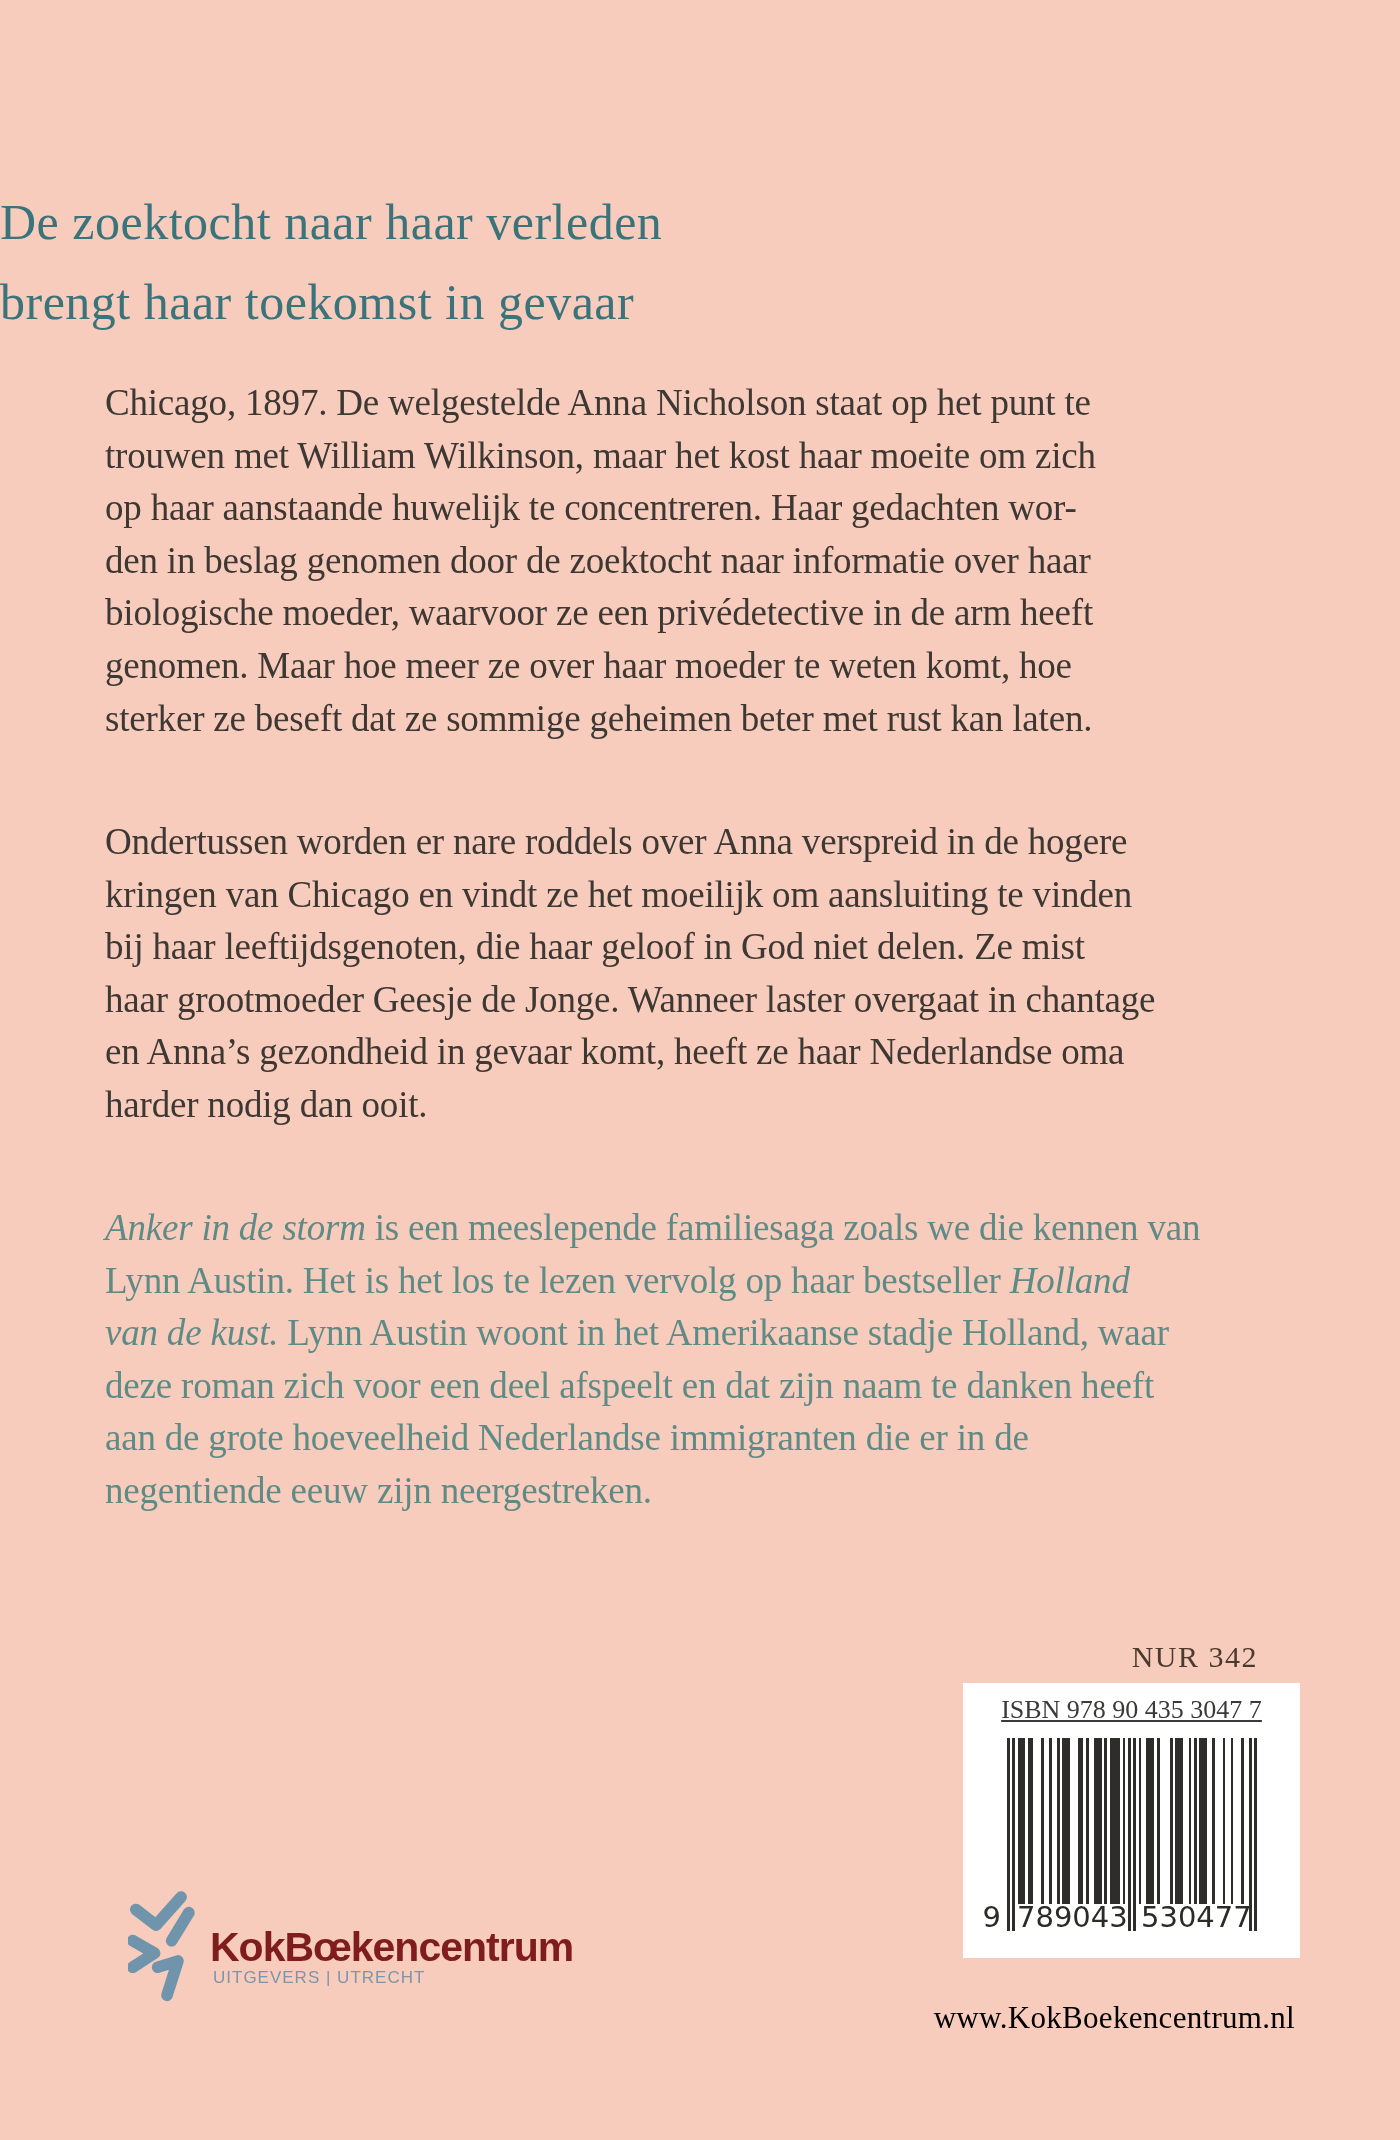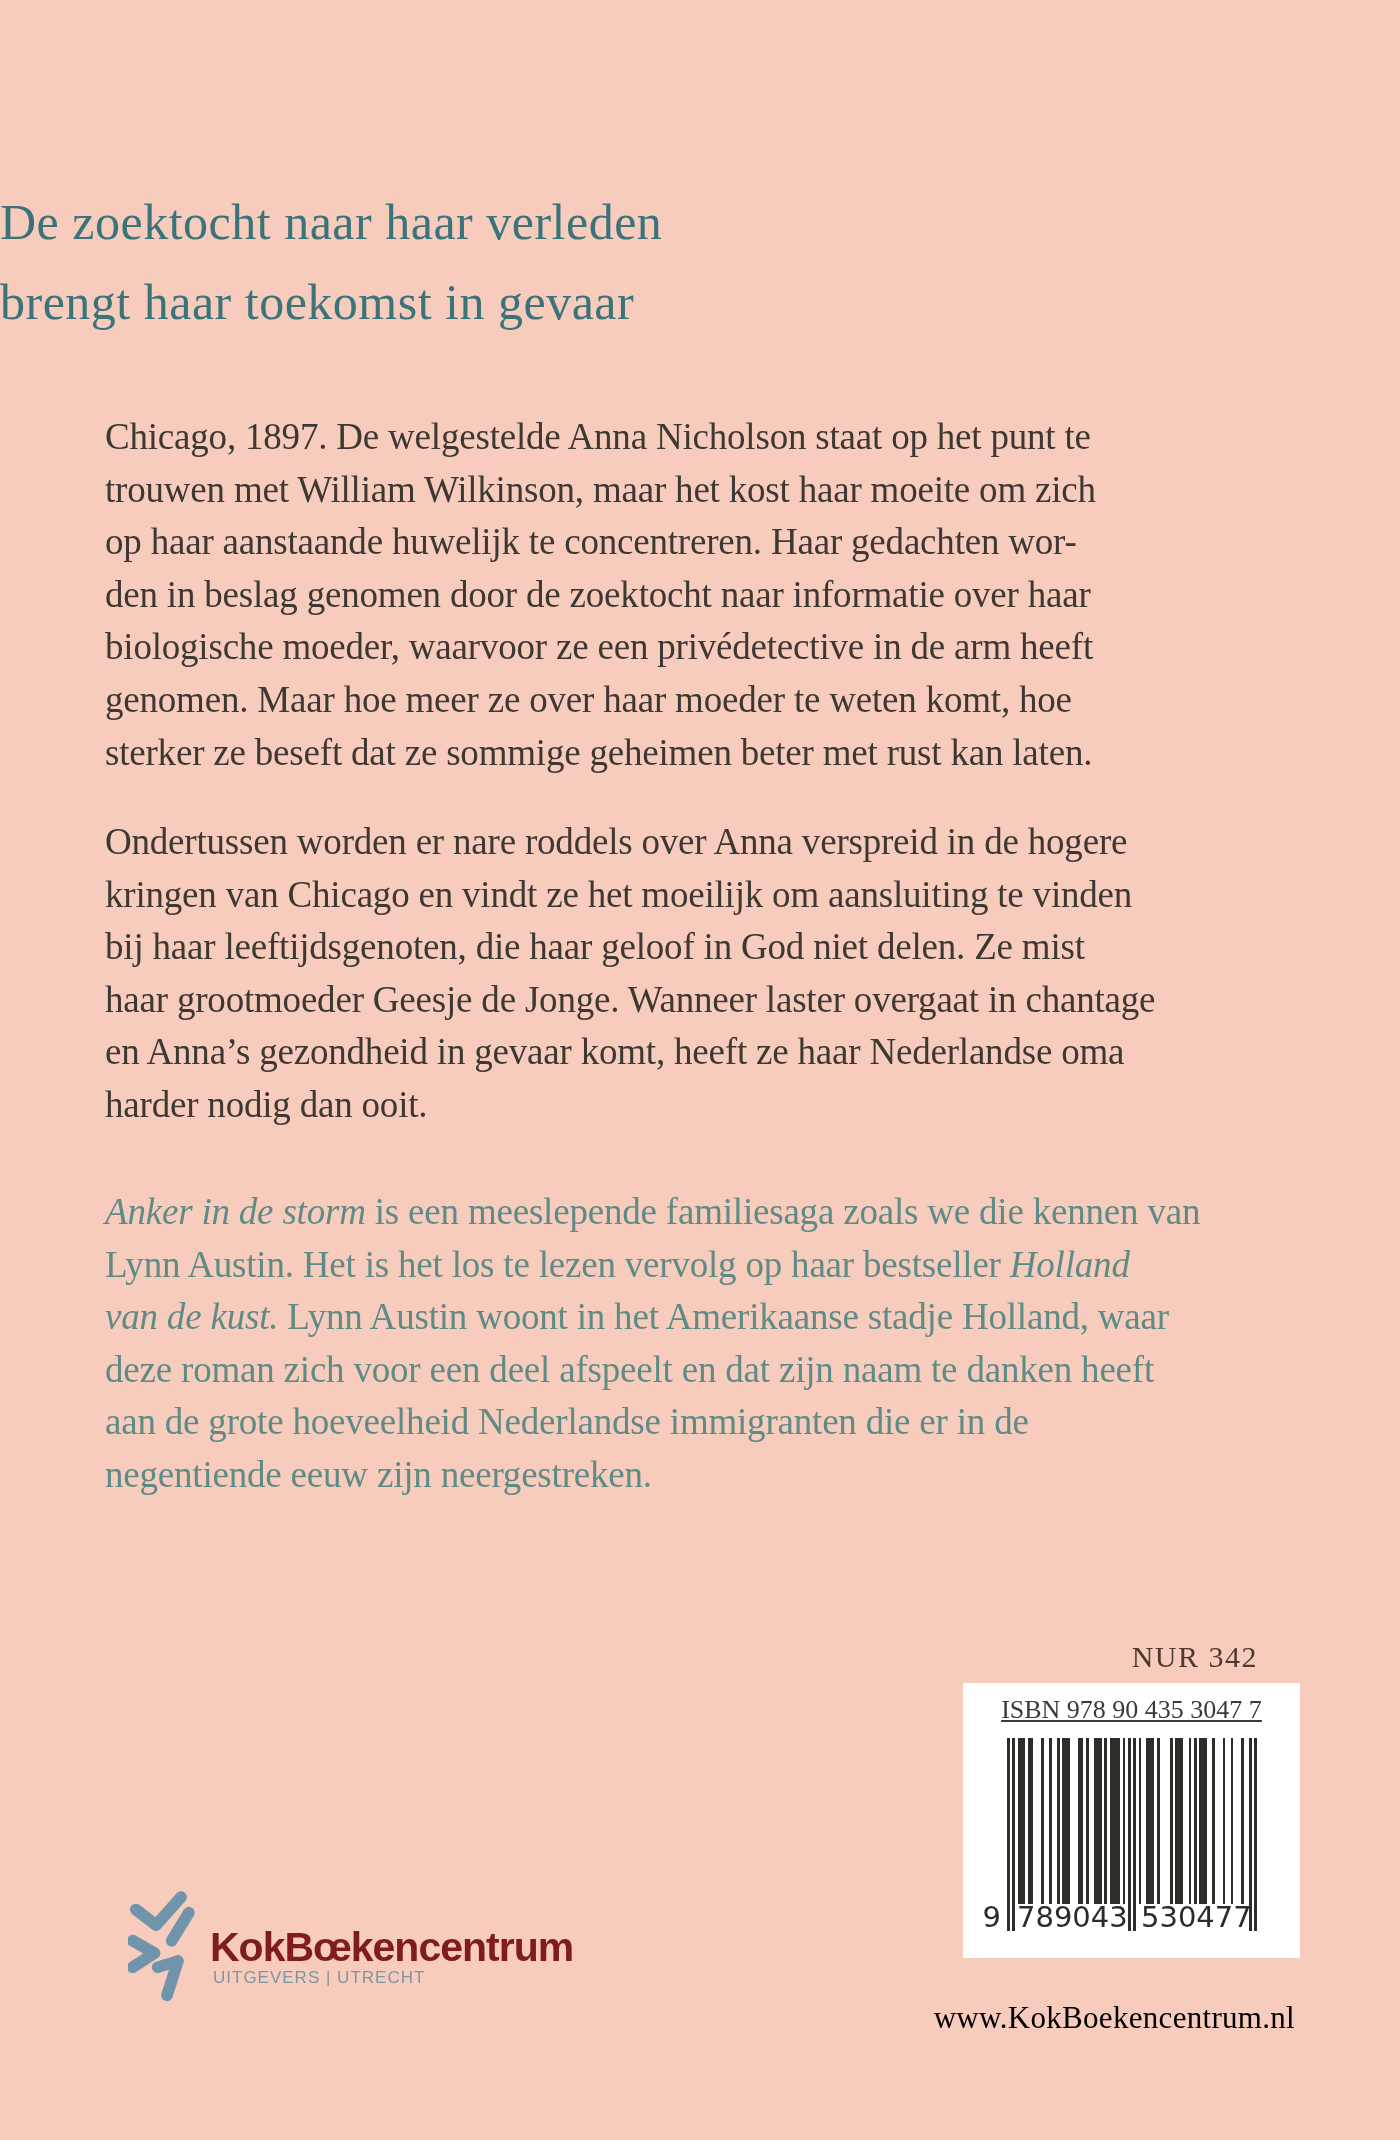--- a/index.html
+++ b/index.html
@@ -15,21 +15,21 @@
     text-align:left;
     font-size:50px;line-height:80px;letter-spacing:0.5px;
     font-weight:normal;
   }
   .para{
     position:absolute;left:105px;width:1210px;
     font-size:37px;line-height:52.6px;letter-spacing:-0.2px;
   }
   .para .line, .tagline .line{white-space:nowrap;}
   .it{font-style:italic;}
-  .p1{top:411px;}
+  .p1{top:377px;}
   .p2{top:816px;}
   .p3{top:1186px;}
   .nur{
     position:absolute;top:1640px;right:142px;
     font-size:30px;letter-spacing:1.5px;
   }
   .isbn-box{
     position:absolute;left:963px;top:1683px;width:337px;height:275px;
     background:#ffffff;
   }
@@ -84,21 +84,21 @@
       <div class="line"><span>sterker ze beseft dat ze sommige geheimen beter met rust kan laten.</span></div>
     </div>
   <div class="para p2" style="color: rgb(61, 56, 51);">
       <div class="line"><span>Ondertussen worden er nare roddels over Anna verspreid in de hogere</span></div>
       <div class="line"><span>kringen van Chicago en vindt ze het moeilijk om aansluiting te vinden</span></div>
       <div class="line"><span>bij haar leeftijdsgenoten, die haar geloof in God niet delen. Ze mist</span></div>
       <div class="line"><span>haar grootmoeder Geesje de Jonge. Wanneer laster overgaat in chantage</span></div>
       <div class="line"><span>en Anna’s gezondheid in gevaar komt, heeft ze haar Nederlandse oma</span></div>
       <div class="line"><span>harder nodig dan ooit.</span></div>
     </div>
-  <div class="para p3" style="color: rgb(94, 139, 134);">
+  <div class="para p3" style="color: rgb(94, 139, 134); margin-top: 16px;">
       <div class="line"><span class="it">Anker in de storm</span><span> is een meeslepende familiesaga zoals we die kennen van</span></div>
       <div class="line"><span>Lynn Austin. Het is het los te lezen vervolg op haar bestseller </span><span class="it">Holland</span></div>
       <div class="line"><span class="it">van de kust.</span><span> Lynn Austin woont in het Amerikaanse stadje Holland, waar</span></div>
       <div class="line"><span>deze roman zich voor een deel afspeelt en dat zijn naam te danken heeft</span></div>
       <div class="line"><span>aan de grote hoeveelheid Nederlandse immigranten die er in de</span></div>
       <div class="line"><span>negentiende eeuw zijn neergestreken.</span></div>
     </div>
 
   <div class="nur" style="color: rgb(76, 58, 44);">NUR 342</div>
 

